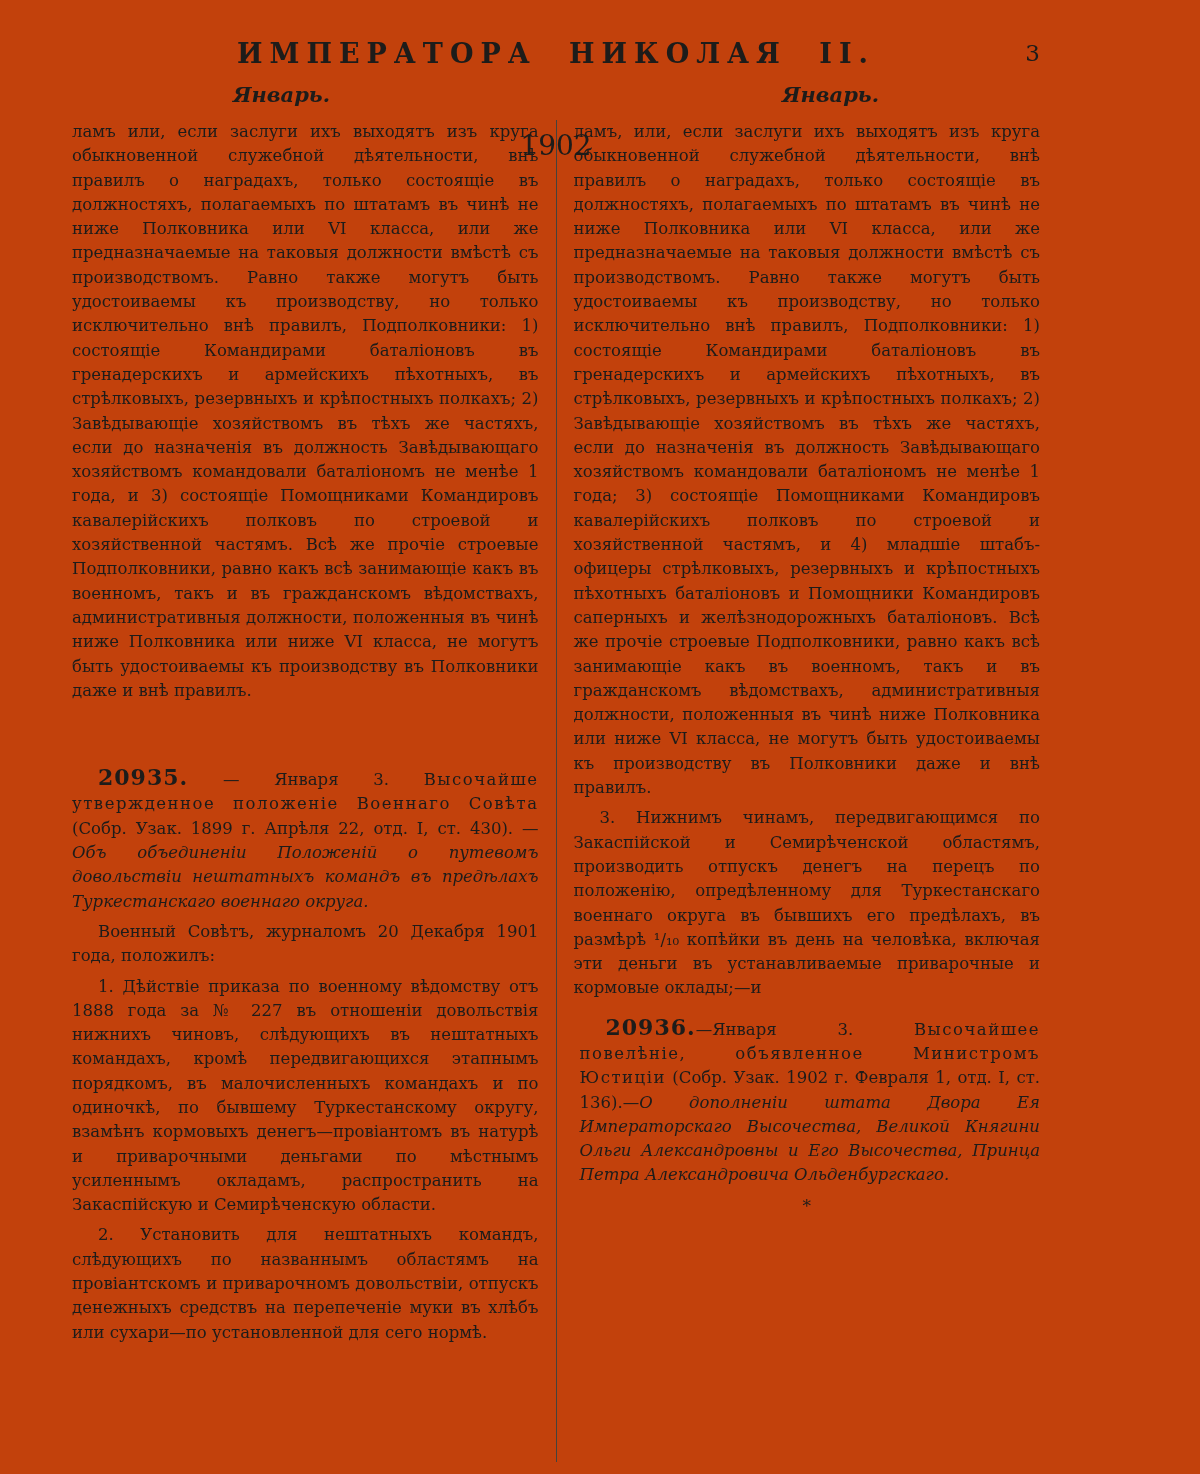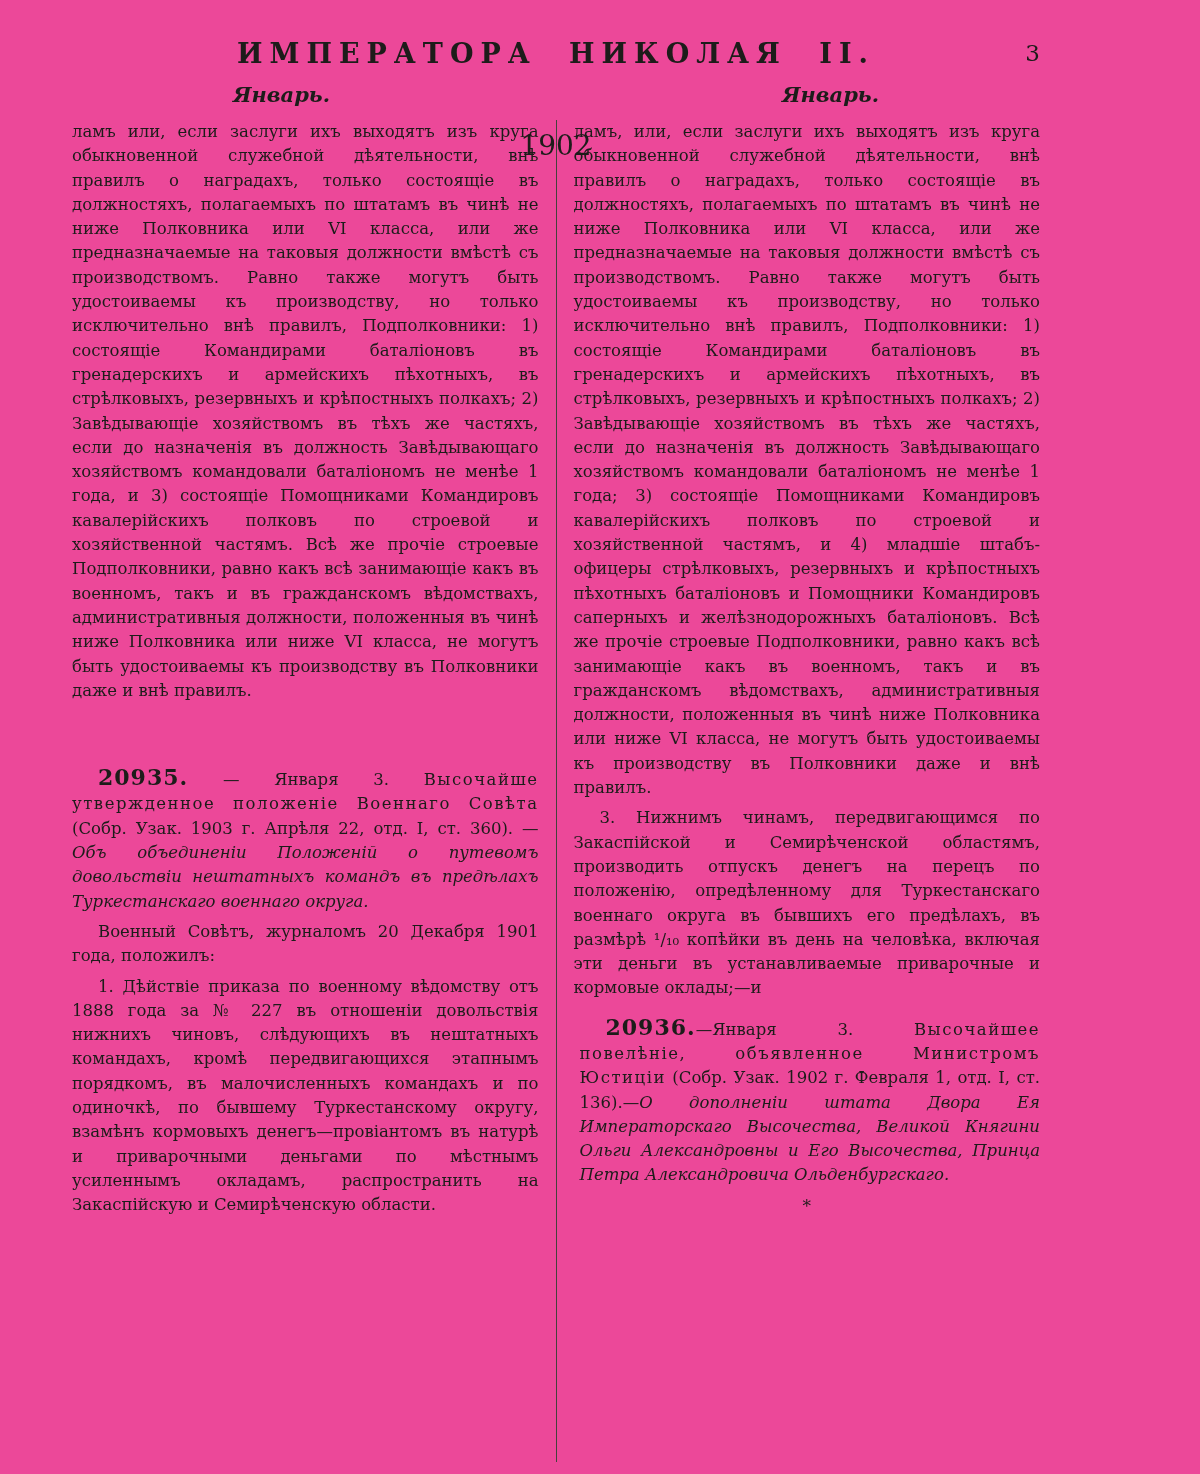--- a/index.html
+++ b/index.html
@@ -1,20 +1,20 @@
 <!DOCTYPE html>
 <html lang="ru"><head>
 <meta charset="utf-8">
 <style>
   * { margin:0; padding:0; box-sizing:border-box; }
   html,body { width:1200px; background:#d8d5cc; }
   body { font-family:"DejaVu Serif","Liberation Serif",serif; }
   .page {
     position:relative; width:1200px; height:1474px;
-    background:#ec4899; color:#1d1c1a; overflow:hidden;
+    background:#c2410c; color:#1d1c1a; overflow:hidden;
   }
   .header {
     position:absolute; left:72px; top:38px; width:968px; text-align:center;
   }
   .title {
     font-size:27px; font-weight:bold; letter-spacing:7px; word-spacing:16px;
     white-space:nowrap;
   }
   .pagenum {
     position:absolute; top:40px; right:160px; font-size:23px;
@@ -60,23 +60,24 @@
     <span class="sub-side">Январь.</span>
     <span class="sub-year">1902</span>
     <span class="sub-side">Январь.</span>
   </div>
 
 
   <div class="columns">
 
     <div class="col left-col">
       <p class="noindent">ламъ или, если заслуги ихъ выходятъ изъ круга обыкновенной служебной дѣятельности, внѣ правилъ о наградахъ, только состоящіе въ должностяхъ, полагаемыхъ по штатамъ въ чинѣ не ниже Полковника или VI класса, или же предназначаемые на таковыя должности вмѣстѣ съ производствомъ. Равно также могутъ быть удостоиваемы къ производству, но только исключительно внѣ правилъ, Подполковники: 1) состоящіе Командирами баталіоновъ въ гренадерскихъ и армейскихъ пѣхотныхъ, въ стрѣлковыхъ, резервныхъ и крѣпостныхъ полкахъ; 2) Завѣдывающіе хозяйствомъ въ тѣхъ же частяхъ, если до назначенія въ должность Завѣдывающаго хозяйствомъ командовали баталіономъ не менѣе 1 года, и 3) состоящіе Помощниками Командировъ кавалерійскихъ полковъ по строевой и хозяйственной частямъ. Всѣ же прочіе строевые Подполковники, равно какъ всѣ занимающіе какъ въ военномъ, такъ и въ гражданскомъ вѣдомствахъ, административныя должности, положенныя въ чинѣ ниже Полковника или ниже VI класса, не могутъ быть удостоиваемы къ производству въ Полковники даже и внѣ правилъ.</p>
-      <p class="article-head gap"><span class="artnum">20935.</span><span> — </span><span>Января 3. </span><span class="spaced">Высочайше утвержденное положеніе Военнаго Совѣта</span><span> (Собр. Узак. 1903 г. Апрѣля 22, отд. I, ст. 360). — </span><span class="ital">Объ объединеніи Положеній о путевомъ довольствіи нештатныхъ командъ въ предѣлахъ Туркестанскаго военнаго округа.</span></p>
+      <p class="article-head gap"><span class="artnum">20935.</span><span> — </span><span>Января 3. </span><span class="spaced">Высочайше утвержденное положеніе Военнаго Совѣта</span><span> (Собр. Узак. 1899 г. Апрѣля 22, отд. I, ст. 430). — </span><span class="ital">Объ объединеніи Положеній о путевомъ довольствіи нештатныхъ командъ въ предѣлахъ Туркестанскаго военнаго округа.</span></p>
       <p>Военный Совѣтъ, журналомъ 20 Декабря 1901 года, положилъ:</p>
       <p>1. Дѣйствіе приказа по военному вѣдомству отъ 1888 года за № 227 въ отношеніи довольствія нижнихъ чиновъ, слѣдующихъ въ нештатныхъ командахъ, кромѣ передвигающихся этапнымъ порядкомъ, въ малочисленныхъ командахъ и по одиночкѣ, по бывшему Туркестанскому округу, взамѣнъ кормовыхъ денегъ—провіантомъ въ натурѣ и приварочными деньгами по мѣстнымъ усиленнымъ окладамъ, распространить на Закаспійскую и Семирѣченскую области.</p>
+      <p>2. Установить для нештатныхъ командъ, слѣдующихъ по названнымъ областямъ на провіантскомъ и приварочномъ довольствіи, отпускъ денежныхъ средствъ на перепеченіе муки въ хлѣбъ или сухари—по установленной для сего нормѣ.</p>
     </div>
 
     <div class="col right-col">
       <p class="noindent">ламъ, или, если заслуги ихъ выходятъ изъ круга обыкновенной служебной дѣятельности, внѣ правилъ о наградахъ, только состоящіе въ должностяхъ, полагаемыхъ по штатамъ въ чинѣ не ниже Полковника или VI класса, или же предназначаемые на таковыя должности вмѣстѣ съ производствомъ. Равно также могутъ быть удостоиваемы къ производству, но только исключительно внѣ правилъ, Подполковники: 1) состоящіе Командирами баталіоновъ въ гренадерскихъ и армейскихъ пѣхотныхъ, въ стрѣлковыхъ, резервныхъ и крѣпостныхъ полкахъ; 2) Завѣдывающіе хозяйствомъ въ тѣхъ же частяхъ, если до назначенія въ должность Завѣдывающаго хозяйствомъ командовали баталіономъ не менѣе 1 года; 3) состоящіе Помощниками Командировъ кавалерійскихъ полковъ по строевой и хозяйственной частямъ, и 4) младшіе штабъ-офицеры стрѣлковыхъ, резервныхъ и крѣпостныхъ пѣхотныхъ баталіоновъ и Помощники Командировъ саперныхъ и желѣзнодорожныхъ баталіоновъ. Всѣ же прочіе строевые Подполковники, равно какъ всѣ занимающіе какъ въ военномъ, такъ и въ гражданскомъ вѣдомствахъ, административныя должности, положенныя въ чинѣ ниже Полковника или ниже VI класса, не могутъ быть удостоиваемы къ производству въ Полковники даже и внѣ правилъ.</p>
       <p>3. Нижнимъ чинамъ, передвигающимся по Закаспійской и Семирѣченской областямъ, производить отпускъ денегъ на перецъ по положенію, опредѣленному для Туркестанскаго военнаго округа въ бывшихъ его предѣлахъ, въ размѣрѣ ¹/₁₀ копѣйки въ день на человѣка, включая эти деньги въ устанавливаемые приварочные и кормовые оклады;—и</p>
       <p class="article-head gap2"><span class="artnum">20936.</span><span>—</span><span>Января 3. </span><span class="spaced">Высочайшее повелѣніе, объявленное Министромъ Юстиціи</span><span> (Собр. Узак. 1902 г. Февраля 1, отд. I, ст. 136).—</span><span class="ital">О дополненіи штата Двора Ея Императорскаго Высочества, Великой Княгини Ольги Александровны и Его Высочества, Принца Петра Александровича Ольденбургскаго.</span></p>
       <p class="footmark">*</p>
     </div>
 
   </div>

